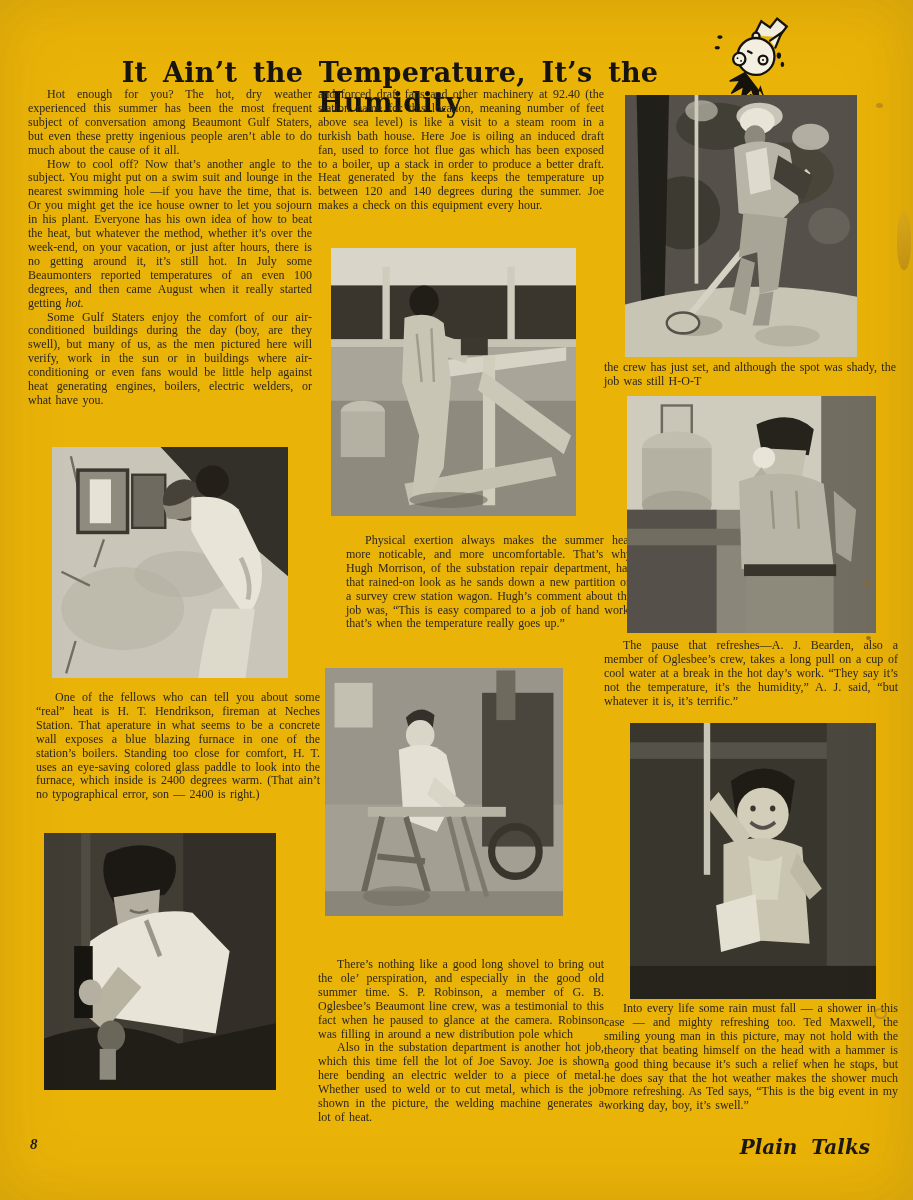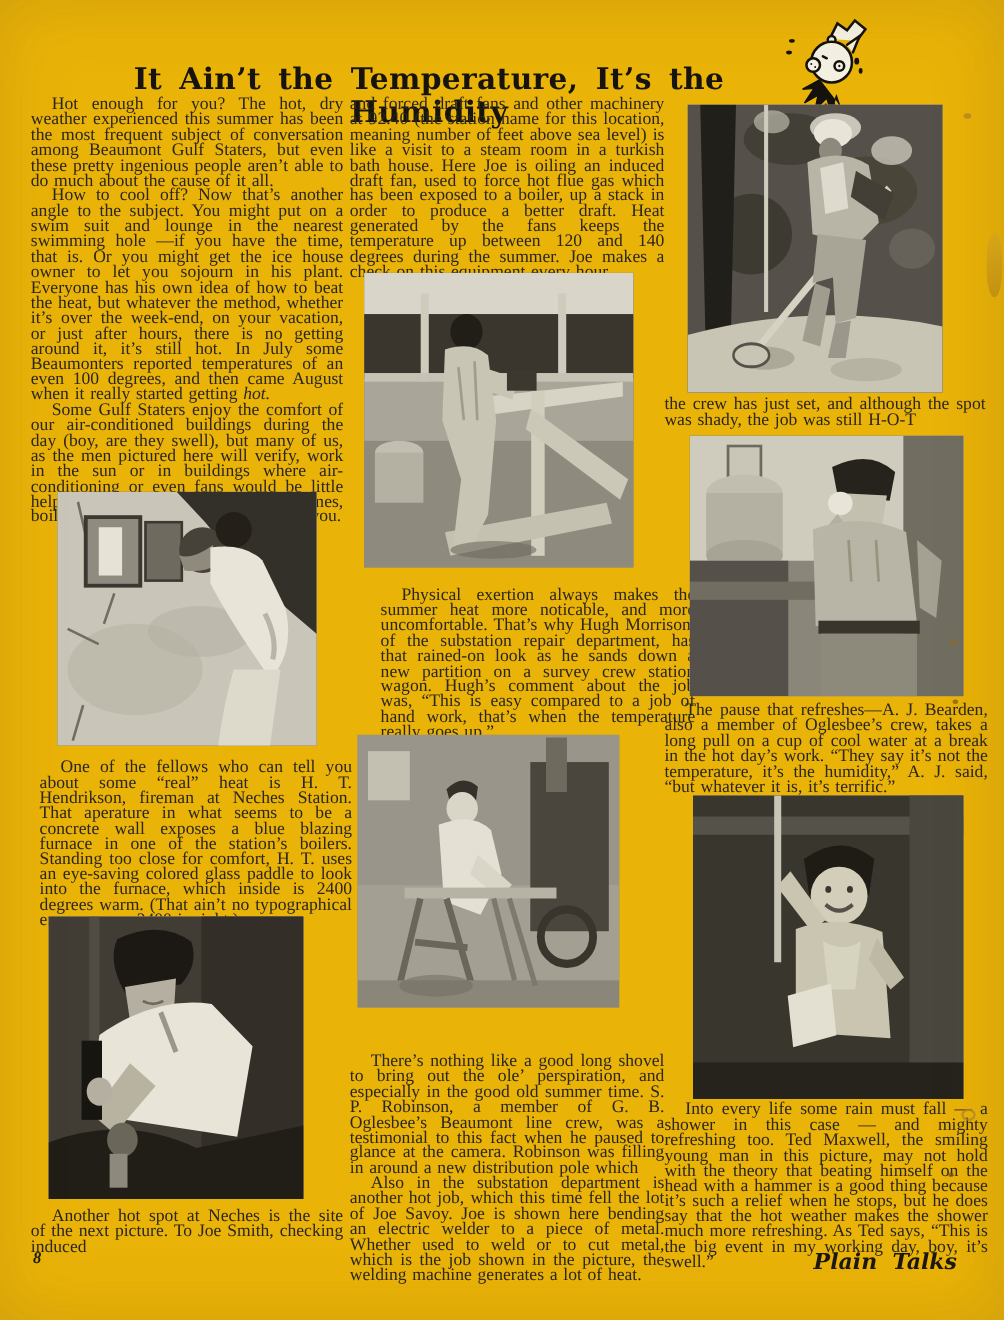--- a/index.html
+++ b/index.html
@@ -19,21 +19,21 @@
     position:absolute; left:90px; top:40px; width:600px;
     text-align:center;
     font-family:"DejaVu Serif","Liberation Serif",serif;
     font-weight:700; font-size:27px; line-height:30px;
     letter-spacing:0.3px; word-spacing:6px;
     color:#17140f;
   }
   .mascot { position:absolute; left:712px; top:16px; width:88px; height:88px; }
   .textblock { position:absolute; }
   .textblock p {
-    margin:0; font-size:16px; line-height:13.9px;
+    margin:0; font-size:12px; line-height:13.9px;
     text-align:justify; text-indent:19px; word-spacing:1.2px;
     color:#2b2620;
   }
   .textblock p.noindent { text-indent:0; }
   .photo { position:absolute; overflow:hidden; background:#8d897c; }
   .photo svg { display:block; width:100%; height:100%; }
   .pagenum {
     position:absolute; left:30px; top:1136px;
     font-size:15px; font-weight:700; font-style:italic; color:#1c1914;
   }
@@ -131,23 +131,20 @@
       <path d="M44,34 l6,14" stroke="#9b968a" stroke-width="2"></path>
       <path d="M32,52 L17,70 L26,77 L42,60 Z" fill="#b8b2a1"></path>
       <rect x="13" y="44" width="8" height="28" fill="#17150f"></rect>
       <circle cx="20" cy="62" r="5" fill="#b4afa0"></circle>
       <path d="M0,80 Q30,70 58,82 L100,74 L100,100 L0,100 Z" fill="#211e18"></path>
       <circle cx="29" cy="79" r="6" fill="#6b665a"></circle>
       <rect x="24" y="84" width="7" height="12" fill="#8d897c"></rect>
     </svg>
   </div>
 
-  <div class="textblock" style="left:28px; top:1099px; width:284px;">
-    <p>Another hot spot at Neches is the site of the next picture.  To Joe Smith, checking induced</p>
-  </div>
 
   <div class="pagenum">8</div>
 
   <div class="textblock" style="left:318px; top:88px; width:286px;">
     <p class="noindent">and forced draft fans and other machinery at 92.40 (the station name for this location, meaning number of feet above sea level) is like a visit to a steam room in a turkish bath house.  Here Joe is oiling an induced draft fan, used to force hot flue gas which has been exposed to a boiler, up a stack in order to produce a better draft.  Heat generated by the fans keeps the temperature up between 120 and 140 degrees during the summer.  Joe makes a check on this equipment every hour.</p>
   </div>
 
   <div class="photo" style="left:331px; top:248px; width:245px; height:268px;" role="img" aria-label="Man in coveralls sanding a new partition on a survey crew station wagon frame">
     <svg viewBox="0 0 100 100" preserveAspectRatio="none">
       <rect width="100" height="100" fill="#8e8a7d"></rect>

